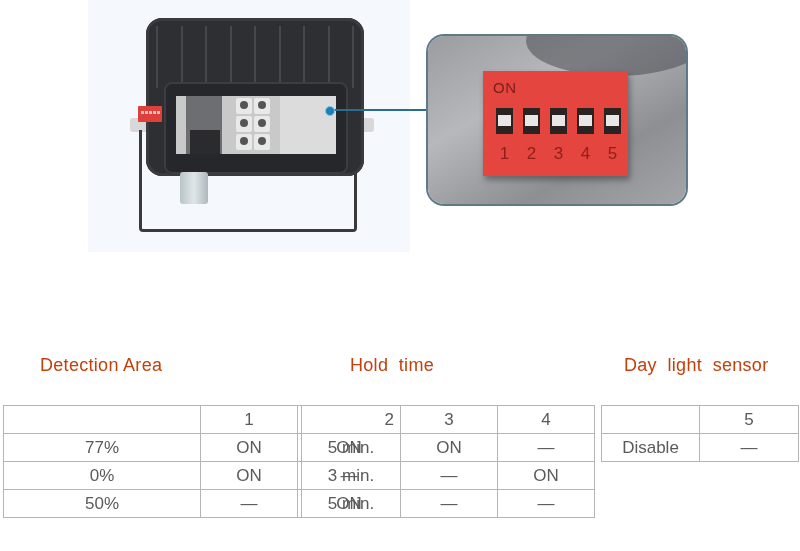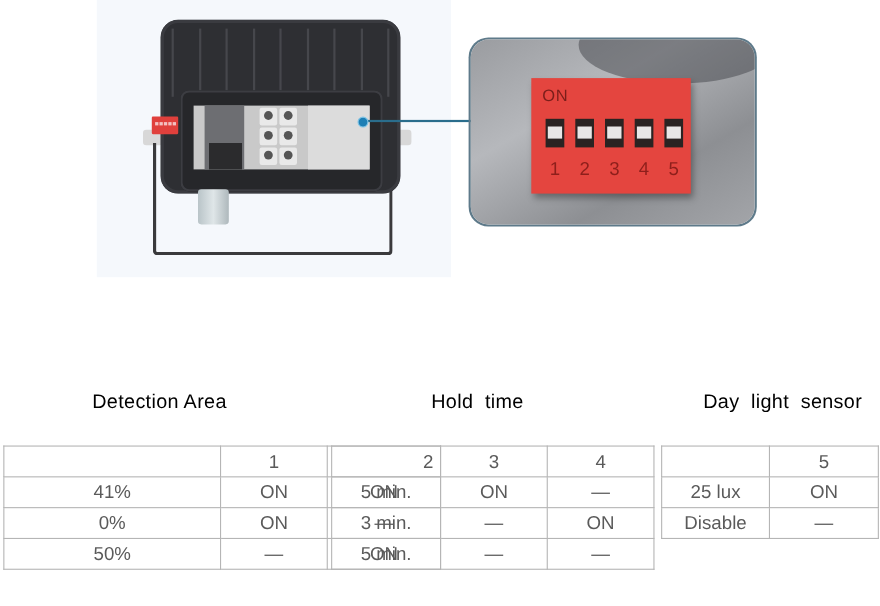--- a/index.html
+++ b/index.html
@@ -69,21 +69,21 @@
     position:absolute; left:55px; top:35px; width:145px; height:105px;
     background:#e4453f; box-shadow: 2px 4px 6px rgba(0,0,0,.35);
   }
   .dip-on { position:absolute; left:10px; top:8px; font-size:15px; color:#7a1e1a; letter-spacing:0.5px; }
   .switches { position:absolute; left:13px; top:37px; display:flex; gap:10px; }
   .switch { width:17px; height:26px; background:#2a2322; position:relative; }
   .switch .knob { position:absolute; left:2px; top:7px; width:13px; height:11px; background:#e8e6e6; }
   .dip-nums { position:absolute; left:13px; top:73px; display:flex; gap:10px; }
   .dip-nums span { width:17px; text-align:center; font-size:17px; color:#8e1f1b; }
   
-  .title { position:absolute; top:355px; font-size:18px; color:#000000; letter-spacing:0.3px; text-align:center; }
+  .title { position:absolute; top:355px; font-size:18px; color:#c2410c; letter-spacing:0.3px; }
   table { position:absolute; top:405px; border-collapse:collapse; font-size:17px; color:#5a5a5a; }
   td { border:1px solid #b5b5b5; height:27px; padding:0; text-align:center; }
   td.num-right { text-align:right; padding-right:6px; }
 </style>
 </head>
 <body>
 
 <div class="photo-bg"></div>
 <div class="bracket-left"></div>
 <div class="bracket-right"></div>
@@ -152,32 +152,32 @@
       <span>1</span>
       <span>2</span>
       <span>3</span>
       <span>4</span>
       <span>5</span>
     </div>
   </div>
 </div>
 
 <div class="title" style="left:40px;width:210px;white-space:pre">Detection Area</div>
-<div class="title" style="left:334px;width:200px;white-space:pre">Hold  time</div>
+<div class="title" style="left:350px;width:200px;white-space:pre">Hold  time</div>
 <div class="title" style="left:624px;width:175px;white-space:pre">Day  light  sensor</div>
 
 <table style="left:3px;">
   <tbody>
       <tr>
     <td style="width:196px"></td>
     <td style="width:96px">1</td>
     <td style="width:96px" class="num-right">2</td>
   </tr>
   <tr>
-    <td>41%</td>
+    <td>77%</td>
     <td>ON</td>
     <td>ON</td>
   </tr>
   <tr>
     <td>0%</td>
     <td>ON</td>
     <td>—</td>
   </tr>
   <tr>
     <td>50%</td>
@@ -212,21 +212,17 @@
 </tbody>
   </table>
 
 <table style="left:601px;">
   <tbody>
       <tr>
     <td style="width:97px"></td>
     <td style="width:98px">5</td>
   </tr>
   <tr>
-    <td>25 lux</td>
-    <td>ON</td>
-  </tr>
-  <tr>
     <td>Disable</td>
     <td>—</td>
   </tr>
 </tbody>
   </table>
 
 </body></html>

